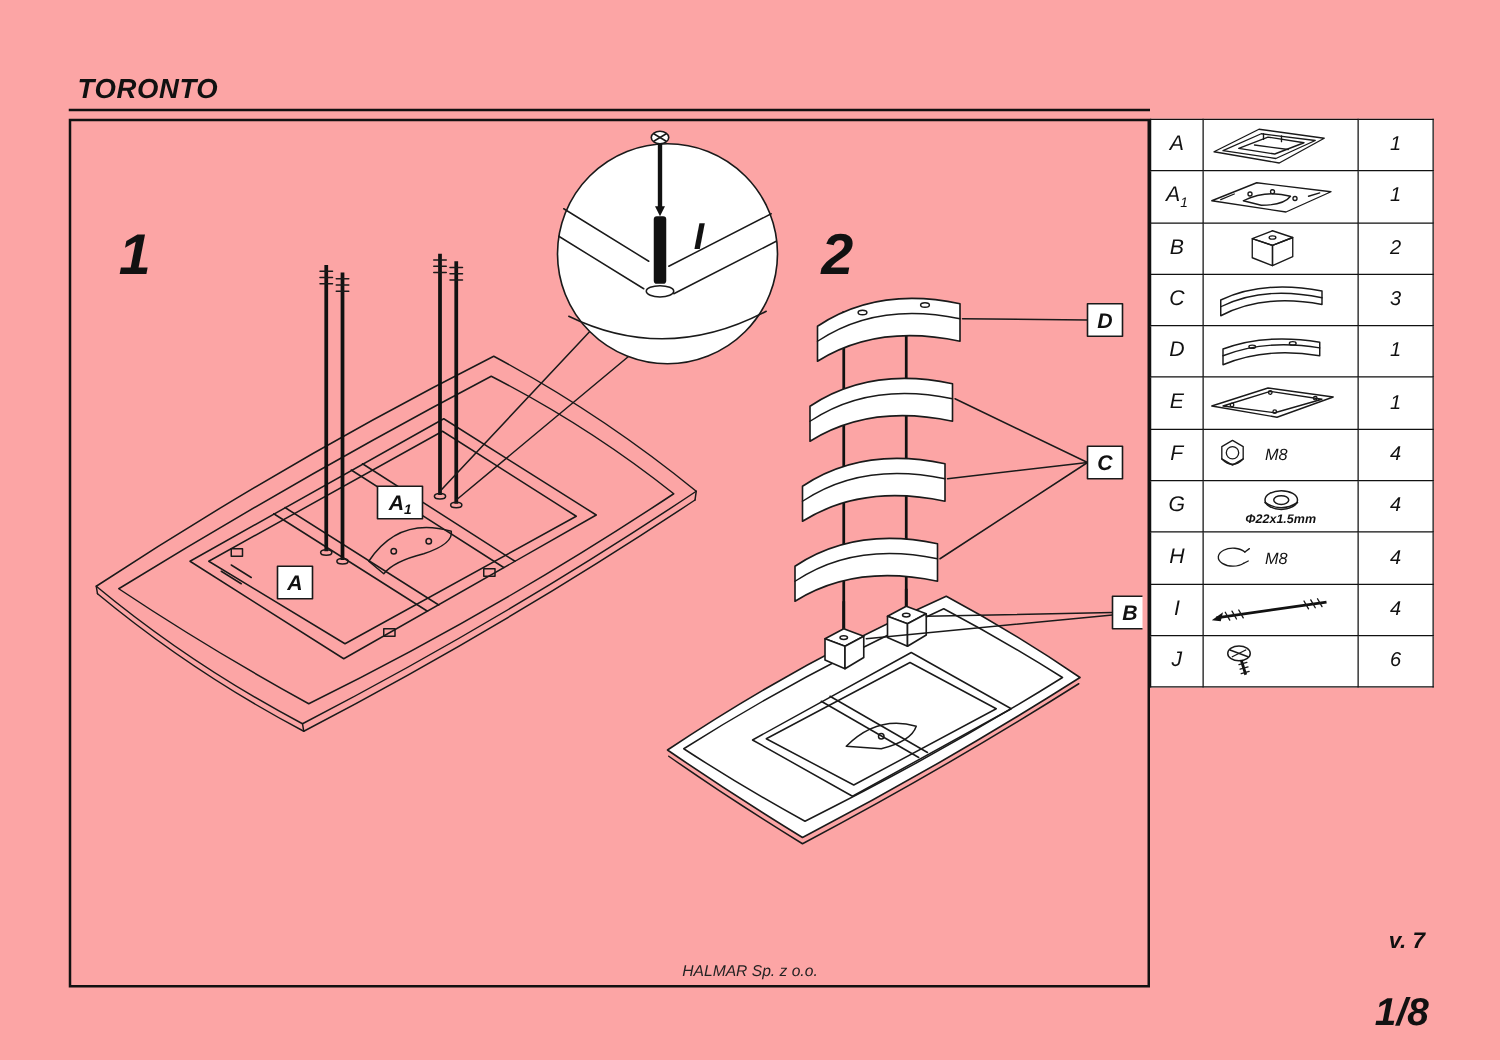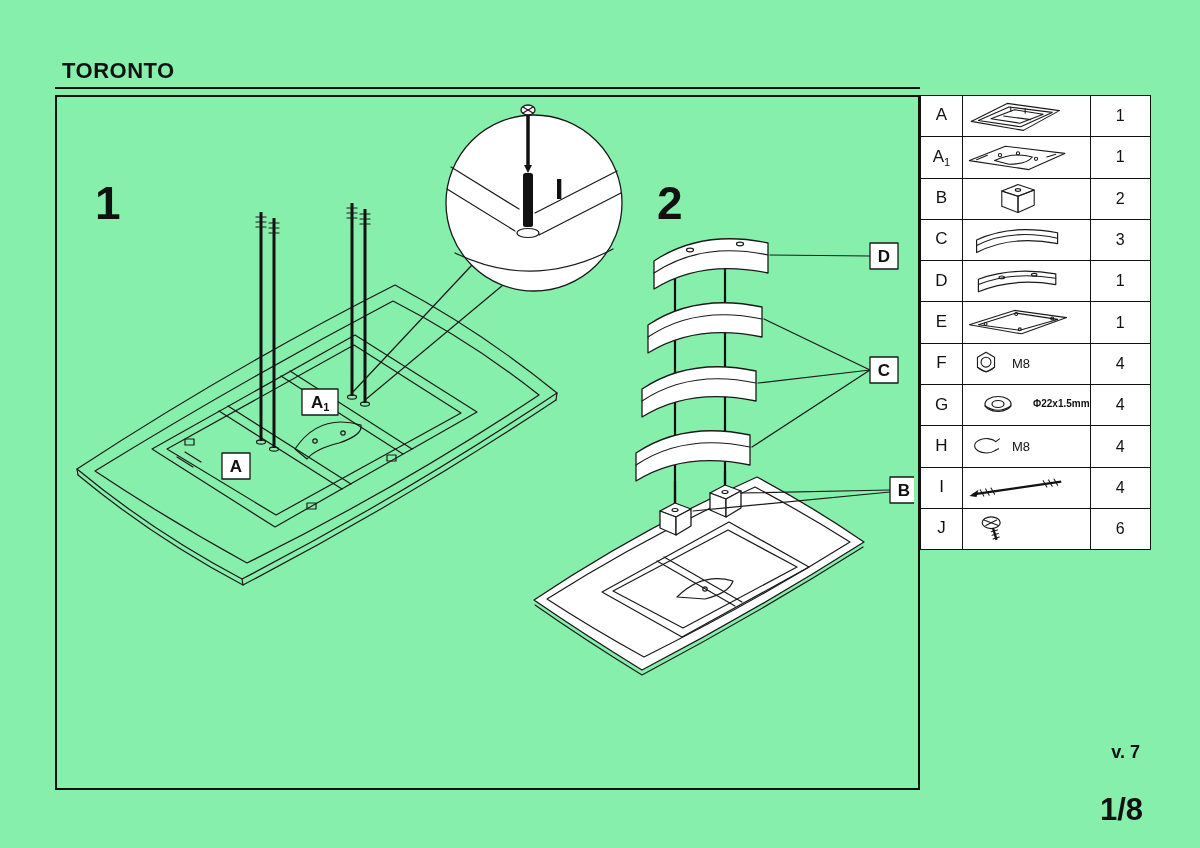--- a/index.html
+++ b/index.html
@@ -1,18 +1,18 @@
 <!DOCTYPE html>
 <html><head>
 <meta charset="utf-8">
 <style>
   html,body { margin:0; padding:0; background:#e8e8e8; }
   .page {
-    position:relative; width:1200px; height:848px; background:#86efac;
-    font-family:"Liberation Sans", sans-serif; color:#111; overflow:hidden;
+    position:relative; width:1200px; height:848px; background:#fca5a5;
+    font-family:"Liberation Sans", sans-serif; color:#111; overflow:hidden;font-style:italic;
   }
   .title { position:absolute; left:62px; top:58px; font-size:22px; font-weight:bold; letter-spacing:.5px; }
   .title-rule { position:absolute; left:55px; top:87px; width:865px; height:2px; background:#111; }
   .main-box { position:absolute; left:55px; top:95px; width:861px; height:691px; border:2px solid #111; }
   .diagram { display:block; }
   svg text { font-family:"Liberation Sans", sans-serif; fill:#111; }
   .ln { fill:none; stroke:#1a1a1a; stroke-width:1.2; stroke-linejoin:round; stroke-linecap:round; }
   .fw { fill:#ffffff; stroke:#1a1a1a; stroke-width:1.3; stroke-linejoin:round; }
   .rod { stroke:#111; stroke-width:3; }
   .rod-thin { stroke:#111; stroke-width:2.2; }
@@ -20,21 +20,21 @@
   .lbl { font-size:17px; font-weight:bold; }
   .lbl-sub { font-size:11px; font-weight:bold; }
   .tool-lbl { font-size:30px; font-weight:bold; }
 
   .parts { position:absolute; left:920px; top:95px; border-collapse:collapse; table-layout:fixed; background:#fff; }
   .parts td { border:1.6px solid #111; text-align:center; vertical-align:middle; padding:0; height:40.3px; }
   .cell-letter { font-size:17px; }
   .cell-letter .sub { font-size:11px; vertical-align:sub; }
   .cell-qty { font-size:16px; }
   .icon-wrap { display:flex; align-items:center; gap:3px; }
-  .icon-col { display:flex; flex-direction:row; align-items:center; justify-content:flex-start; line-height:1; }
+  .icon-col { display:flex; flex-direction:column; align-items:center; justify-content:flex-start; line-height:1; }
   .spec-right { font-size:13px; }
   .spec-under { font-size:10px; font-weight:bold; margin-top:-2px; }
 
   .version { position:absolute; right:60px; top:742px; font-size:18px; font-weight:bold; }
   .page-number { position:absolute; right:57px; top:792px; font-size:31px; font-weight:bold; }
   .footer { position:absolute; left:170px; top:769px; width:860px; text-align:center; font-size:12.5px; line-height:16.5px; color:#222; }
 </style>
 </head>
 <body>
 
@@ -388,17 +388,18 @@
             </div>
           </td>
         <td class="cell-qty">6</td>
       </tr>
     </tbody>
   </table>
 
   <div class="version">v. 7</div>
 
   <div class="footer">
+    <div>HALMAR Sp. z o.o.</div>
   </div>
 
   <div class="page-number">1/8</div>
 
 </div>
 
 </body></html>

